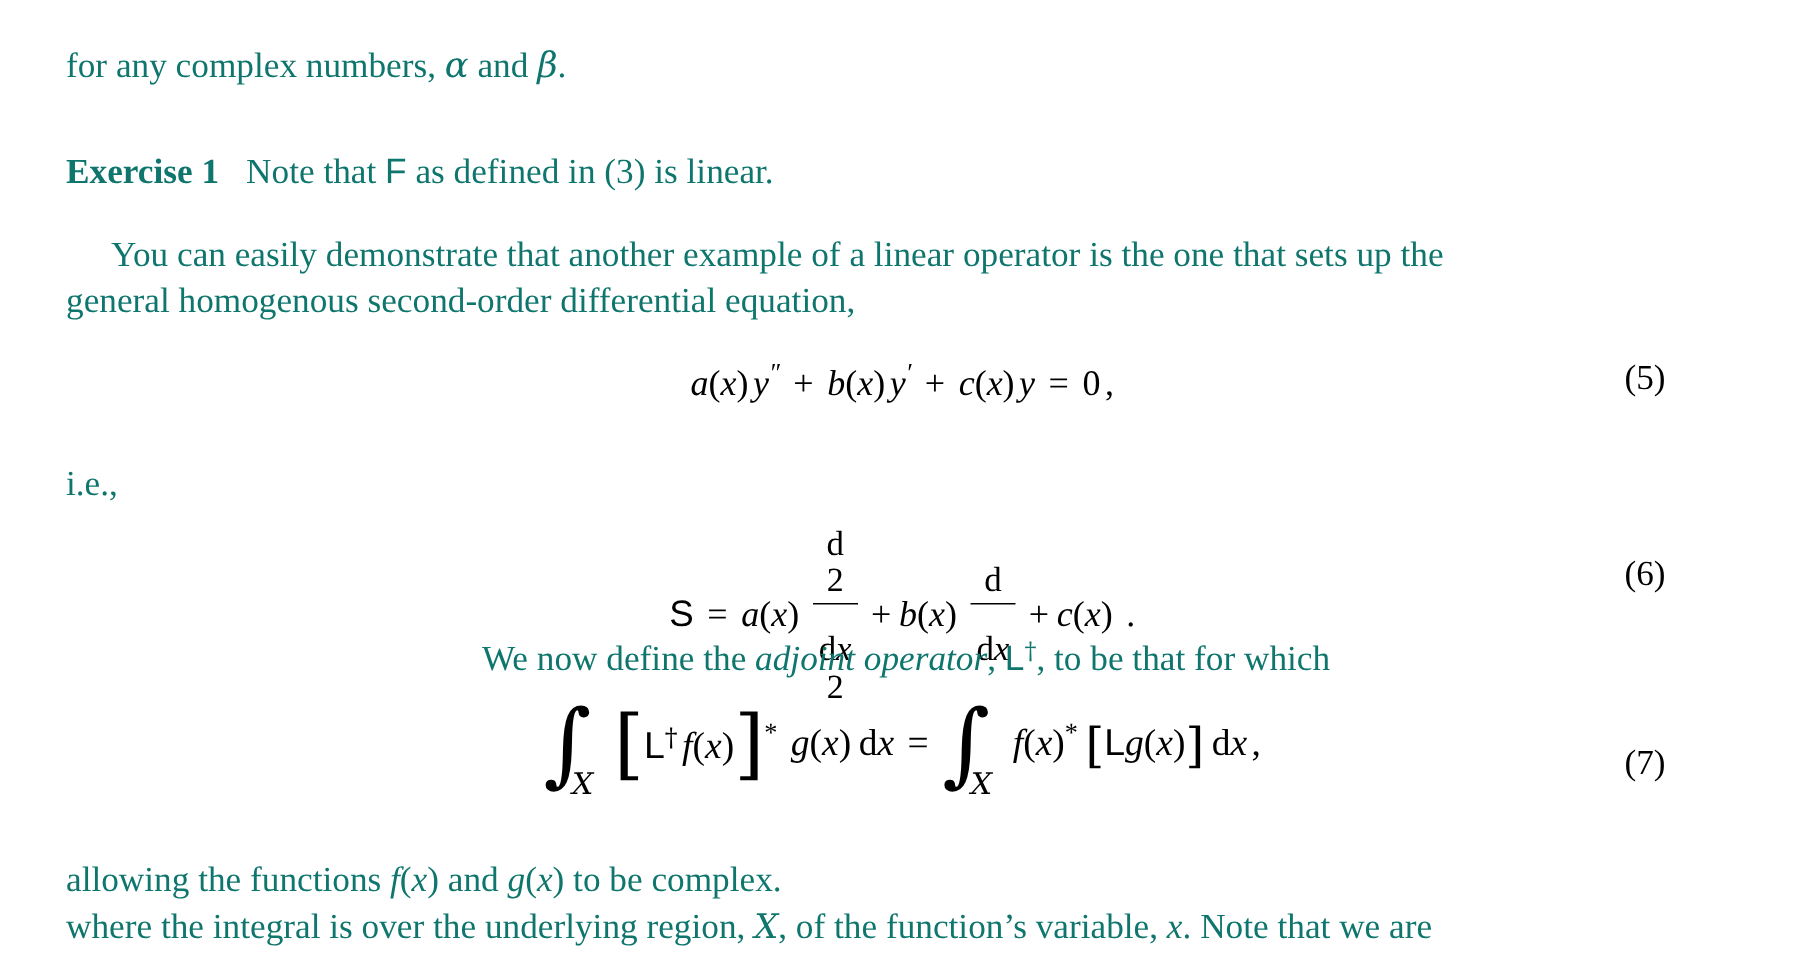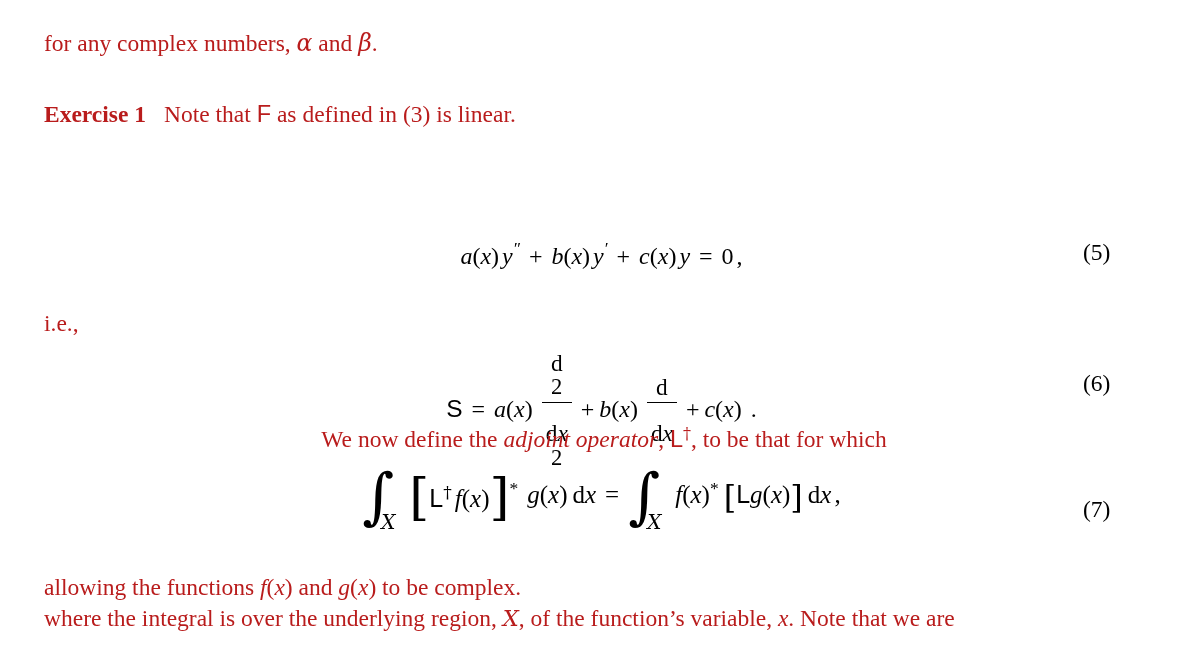--- a/index.html
+++ b/index.html
@@ -23,21 +23,21 @@
     padding: 0;
     box-sizing: border-box;
   }
 
   
   .para {
     position: absolute;
     font-size: 23.5px;
     line-height: 31px;
     text-align: left;
-    color: #b91c1c;
+    color: #0f766e;
   }
 
   .indent { display: inline-block; width: 30px; }
 
   .bold { font-weight: bold; }
   .ital { font-style: italic; }
 
   
   .mi {
     font-family: "Liberation Serif", "DejaVu Serif", serif;
@@ -183,20 +183,24 @@
 <div class="page">
 
   <div class="para" style="left:44px; top:28px; width:1120px;">
     <span>for any complex numbers, </span><span class="greek">α</span><span> and </span><span class="greek">β</span><span>.</span>
   </div>
 
   <div class="para" style="left:44px; top:99px; width:1120px;">
     <span class="bold">Exercise 1</span><span class="sp2"></span><span class="sp2"></span><span>Note that </span><span class="op">F</span><span> as defined in (3) is linear.</span>
   </div>
 
+  <div class="para" style="left:44px; top:155px; width:1120px;">
+    <div><span class="indent"></span><span>You can easily demonstrate that another example of a linear operator is the one that sets up the</span></div>
+    <div><span>general homogenous second-order differential equation,</span></div>
+  </div>
 
   <div class="eq" style="top:239px;">
     <span class="body">
       <span class="mi">a</span><span class="paren">(</span><span class="mi">x</span><span class="paren">)</span><span class="thin"></span><span class="mi">y</span><sup class="pr">″</sup><span class="sp2"></span><span class="mr">+</span><span class="sp2"></span><span class="mi">b</span><span class="paren">(</span><span class="mi">x</span><span class="paren">)</span><span class="thin"></span><span class="mi">y</span><sup class="pr">′</sup><span class="sp2"></span><span class="mr">+</span><span class="sp2"></span><span class="mi">c</span><span class="paren">(</span><span class="mi">x</span><span class="paren">)</span><span class="thin"></span><span class="mi">y</span><span class="sp2"></span><span class="mr">=</span><span class="sp2"></span><span class="mr">0</span><span class="thin"></span><span class="mr">,</span>
     </span>
     <span class="eqnum" style="top:0;">(5)</span>
   </div>
 
   <div class="para" style="left:44px; top:308px; width:300px;">
     <span>i.e.,</span>

